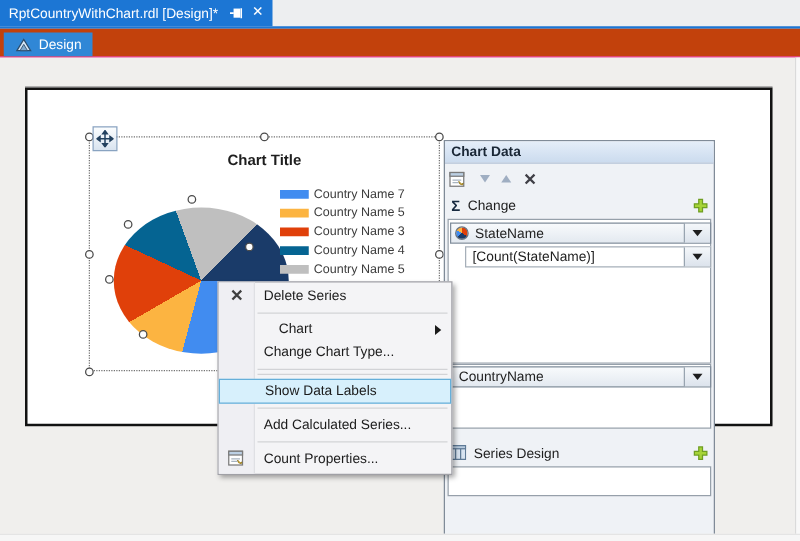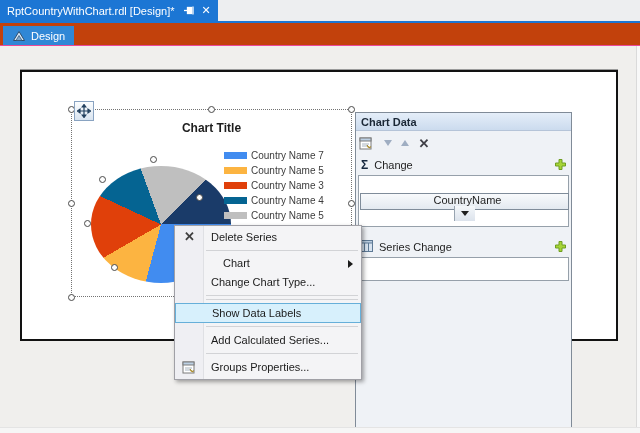--- a/index.html
+++ b/index.html
@@ -198,41 +198,56 @@
 
       <div class="section-hd">
         <span class="sigma">Σ</span>
         <span>Change</span>
         <span class="plus">
           <svg width="13" height="13" viewBox="0 0 13 13">
               <path d="M5 1.5 h3 v3.5 h3.5 v3 h-3.5 v3.5 h-3 v-3.5 h-3.5 v-3 h3.5 Z" fill="#A6D437" stroke="#6F9E22"></path>
             </svg>
         </span>
       </div>
+      <div class="listbox" style="height:116px;">
+        <div class="combo" style="left:1px;top:2px;width:209px;">
+          <span class="pie-mini"></span>
+          <span class="grow">StateName</span>
+          <span class="dd-btn">
+              <span class="dd-arrow"></span>
+            </span>
+        </div>
+        <div class="combo white" style="left:13px;top:21px;width:197px;">
+          <span class="grow" style="padding-left:5px;">[Count(StateName)]</span>
+          <span class="dd-btn">
+              <span class="dd-arrow"></span>
+            </span>
+        </div>
+      </div>
 
       <div class="listbox" style="height:52px;">
-        <div class="combo" style="left:1px;top:17px;width:209px;flex-direction:column;">
+        <div class="combo" style="left:1px;top:1px;width:209px;">
           <span class="grow" style="padding-left:6px;">CountryName</span>
           <span class="dd-btn">
               <span class="dd-arrow"></span>
             </span>
         </div>
       </div>
 
       <div class="section-hd" style="margin-top:10px;">
         <span class="sec-icon">
           <svg width="13" height="12" viewBox="0 0 13 12">
               <g fill="#D7E3F0" stroke="#5E7A96">
                 <rect x="0.5" y="0.5" width="12" height="11"></rect>
                 <path d="M4.5 0.5 V11.5 M8.5 0.5 V11.5" fill="none"></path>
                 <rect x="0.5" y="0.5" width="12" height="2.5" fill="#B9CCDF"></rect>
               </g>
             </svg>
         </span>
-        <span>Series Change</span>
+        <span>Series Design</span>
         <span class="plus">
           <svg width="13" height="13" viewBox="0 0 13 13">
               <path d="M5 1.5 h3 v3.5 h3.5 v3 h-3.5 v3.5 h-3 v-3.5 h-3.5 v-3 h3.5 Z" fill="#A6D437" stroke="#6F9E22"></path>
             </svg>
         </span>
       </div>
       <div class="listbox" style="height:24px;"></div>
     </div>
 
     <div class="ctx-menu">
@@ -267,19 +282,19 @@
 
       <div class="ctx-item">
         <span class="ctx-icon">
           <svg width="14" height="13" viewBox="0 0 14 13">
               <rect x="1" y="1" width="11" height="11" fill="#FFFFFF" stroke="#7A7A7A"></rect>
               <rect x="1" y="1" width="11" height="3" fill="#BCD0E4" stroke="#7A7A7A"></rect>
               <path d="M3 7 H10 M3 9 H8" stroke="#A8B4C0" stroke-width="1"></path>
               <path d="M8 8 l2.2 2.2 l1.4 -0.6 l-0.6 1.4 l-2.2 -0.8 Z" fill="#F4C431" stroke="#8A6D10" stroke-width="0.6"></path>
             </svg>
         </span>
-        <span>Groups Properties...</span>
+        <span>Count Properties...</span>
       </div>
     </div>
 
     <div class="bottom-strip"></div>
   </div>
 </div>
 
 </body></html>

